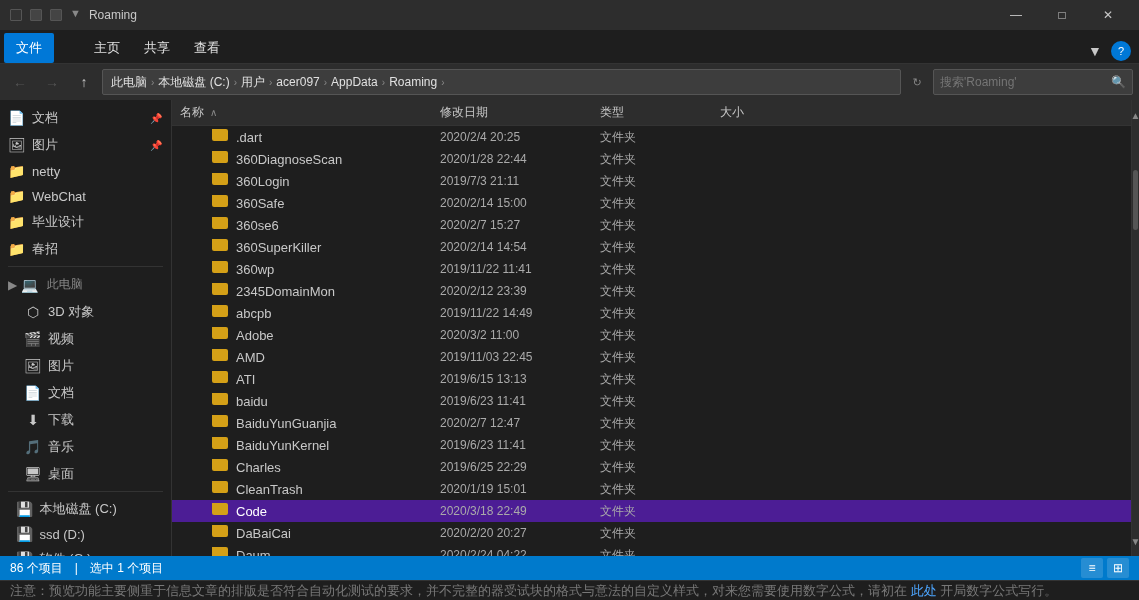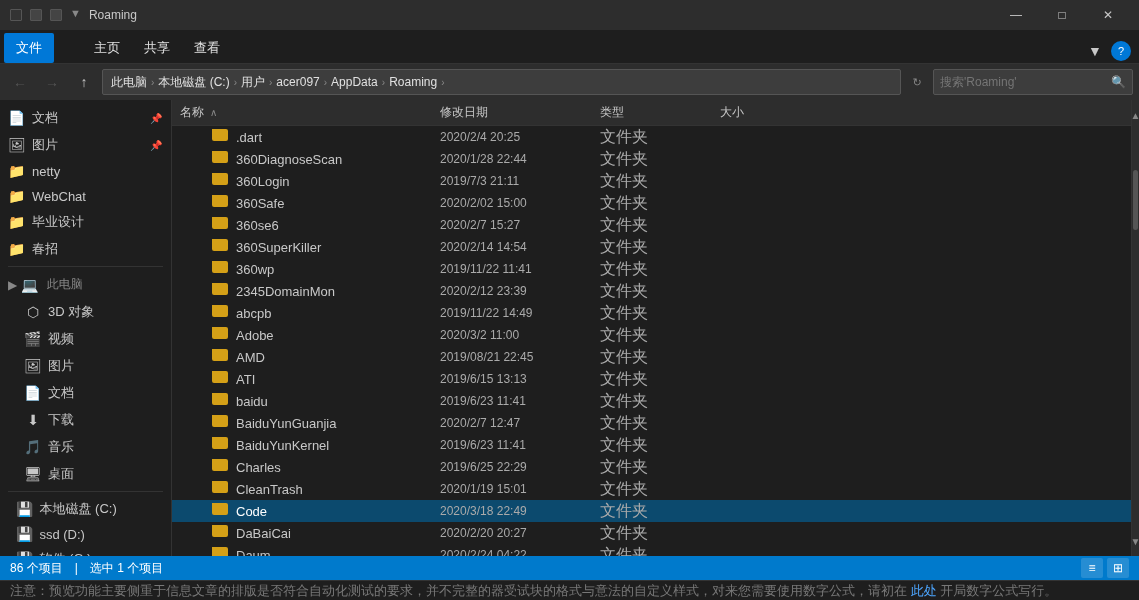--- a/index.html
+++ b/index.html
@@ -292,21 +292,21 @@
 
     .file-row {
       display: flex;
       align-items: center;
       padding: 2px 8px;
       height: 22px;
       cursor: pointer;
       font-size: 13px;
       color: #c8c8c8;
     }
-    .file-row.selected { background: #0c4a6e; color: #ffffff; }
+    .file-row.selected { background: #4c1d95; color: #ffffff; }
 
     .file-icon {
       width: 18px;
       height: 16px;
       margin-right: 6px;
       flex-shrink: 0;
       position: relative;
     }
     
     .folder-icon-shape {
@@ -330,21 +330,21 @@
     .file-name-cell {
       width: 260px;
       display: flex;
       align-items: center;
       overflow: hidden;
       white-space: nowrap;
       text-overflow: ellipsis;
       padding-left: 32px;
     }
     .file-date-cell { width: 160px; color: #aaa; font-size: 12px; }
-    .file-type-cell { width: 120px; color: #aaa; font-size: 16px; }
+    .file-type-cell { width: 120px; color: #aaa; font-size: 12px; }
     .file-size-cell { width: 100px; color: #aaa; font-size: 12px; }
 
     
     .status-bar {
       background: #007acc;
       height: 24px;
       display: flex;
       align-items: center;
       padding: 0 10px;
       font-size: 12px;
@@ -590,21 +590,21 @@
           <div class="file-type-cell">文件夹</div>
           <div class="file-size-cell"></div>
         </div>
         <div class="file-row">
           <div class="file-name-cell">
             <div class="file-icon">
               <div class="folder-icon-shape"></div>
             </div>
             <span>360Safe</span>
           </div>
-          <div class="file-date-cell">2020/2/02 15:00</div>
+          <div class="file-date-cell">2020/2/14 15:00</div>
           <div class="file-type-cell">文件夹</div>
           <div class="file-size-cell"></div>
         </div>
         <div class="file-row">
           <div class="file-name-cell">
             <div class="file-icon">
               <div class="folder-icon-shape"></div>
             </div>
             <span>360se6</span>
           </div>
@@ -667,21 +667,21 @@
           <div class="file-type-cell">文件夹</div>
           <div class="file-size-cell"></div>
         </div>
         <div class="file-row">
           <div class="file-name-cell">
             <div class="file-icon">
               <div class="folder-icon-shape"></div>
             </div>
             <span>AMD</span>
           </div>
-          <div class="file-date-cell">2019/08/21 22:45</div>
+          <div class="file-date-cell">2019/11/03 22:45</div>
           <div class="file-type-cell">文件夹</div>
           <div class="file-size-cell"></div>
         </div>
         <div class="file-row">
           <div class="file-name-cell">
             <div class="file-icon">
               <div class="folder-icon-shape"></div>
             </div>
             <span>ATI</span>
           </div>

